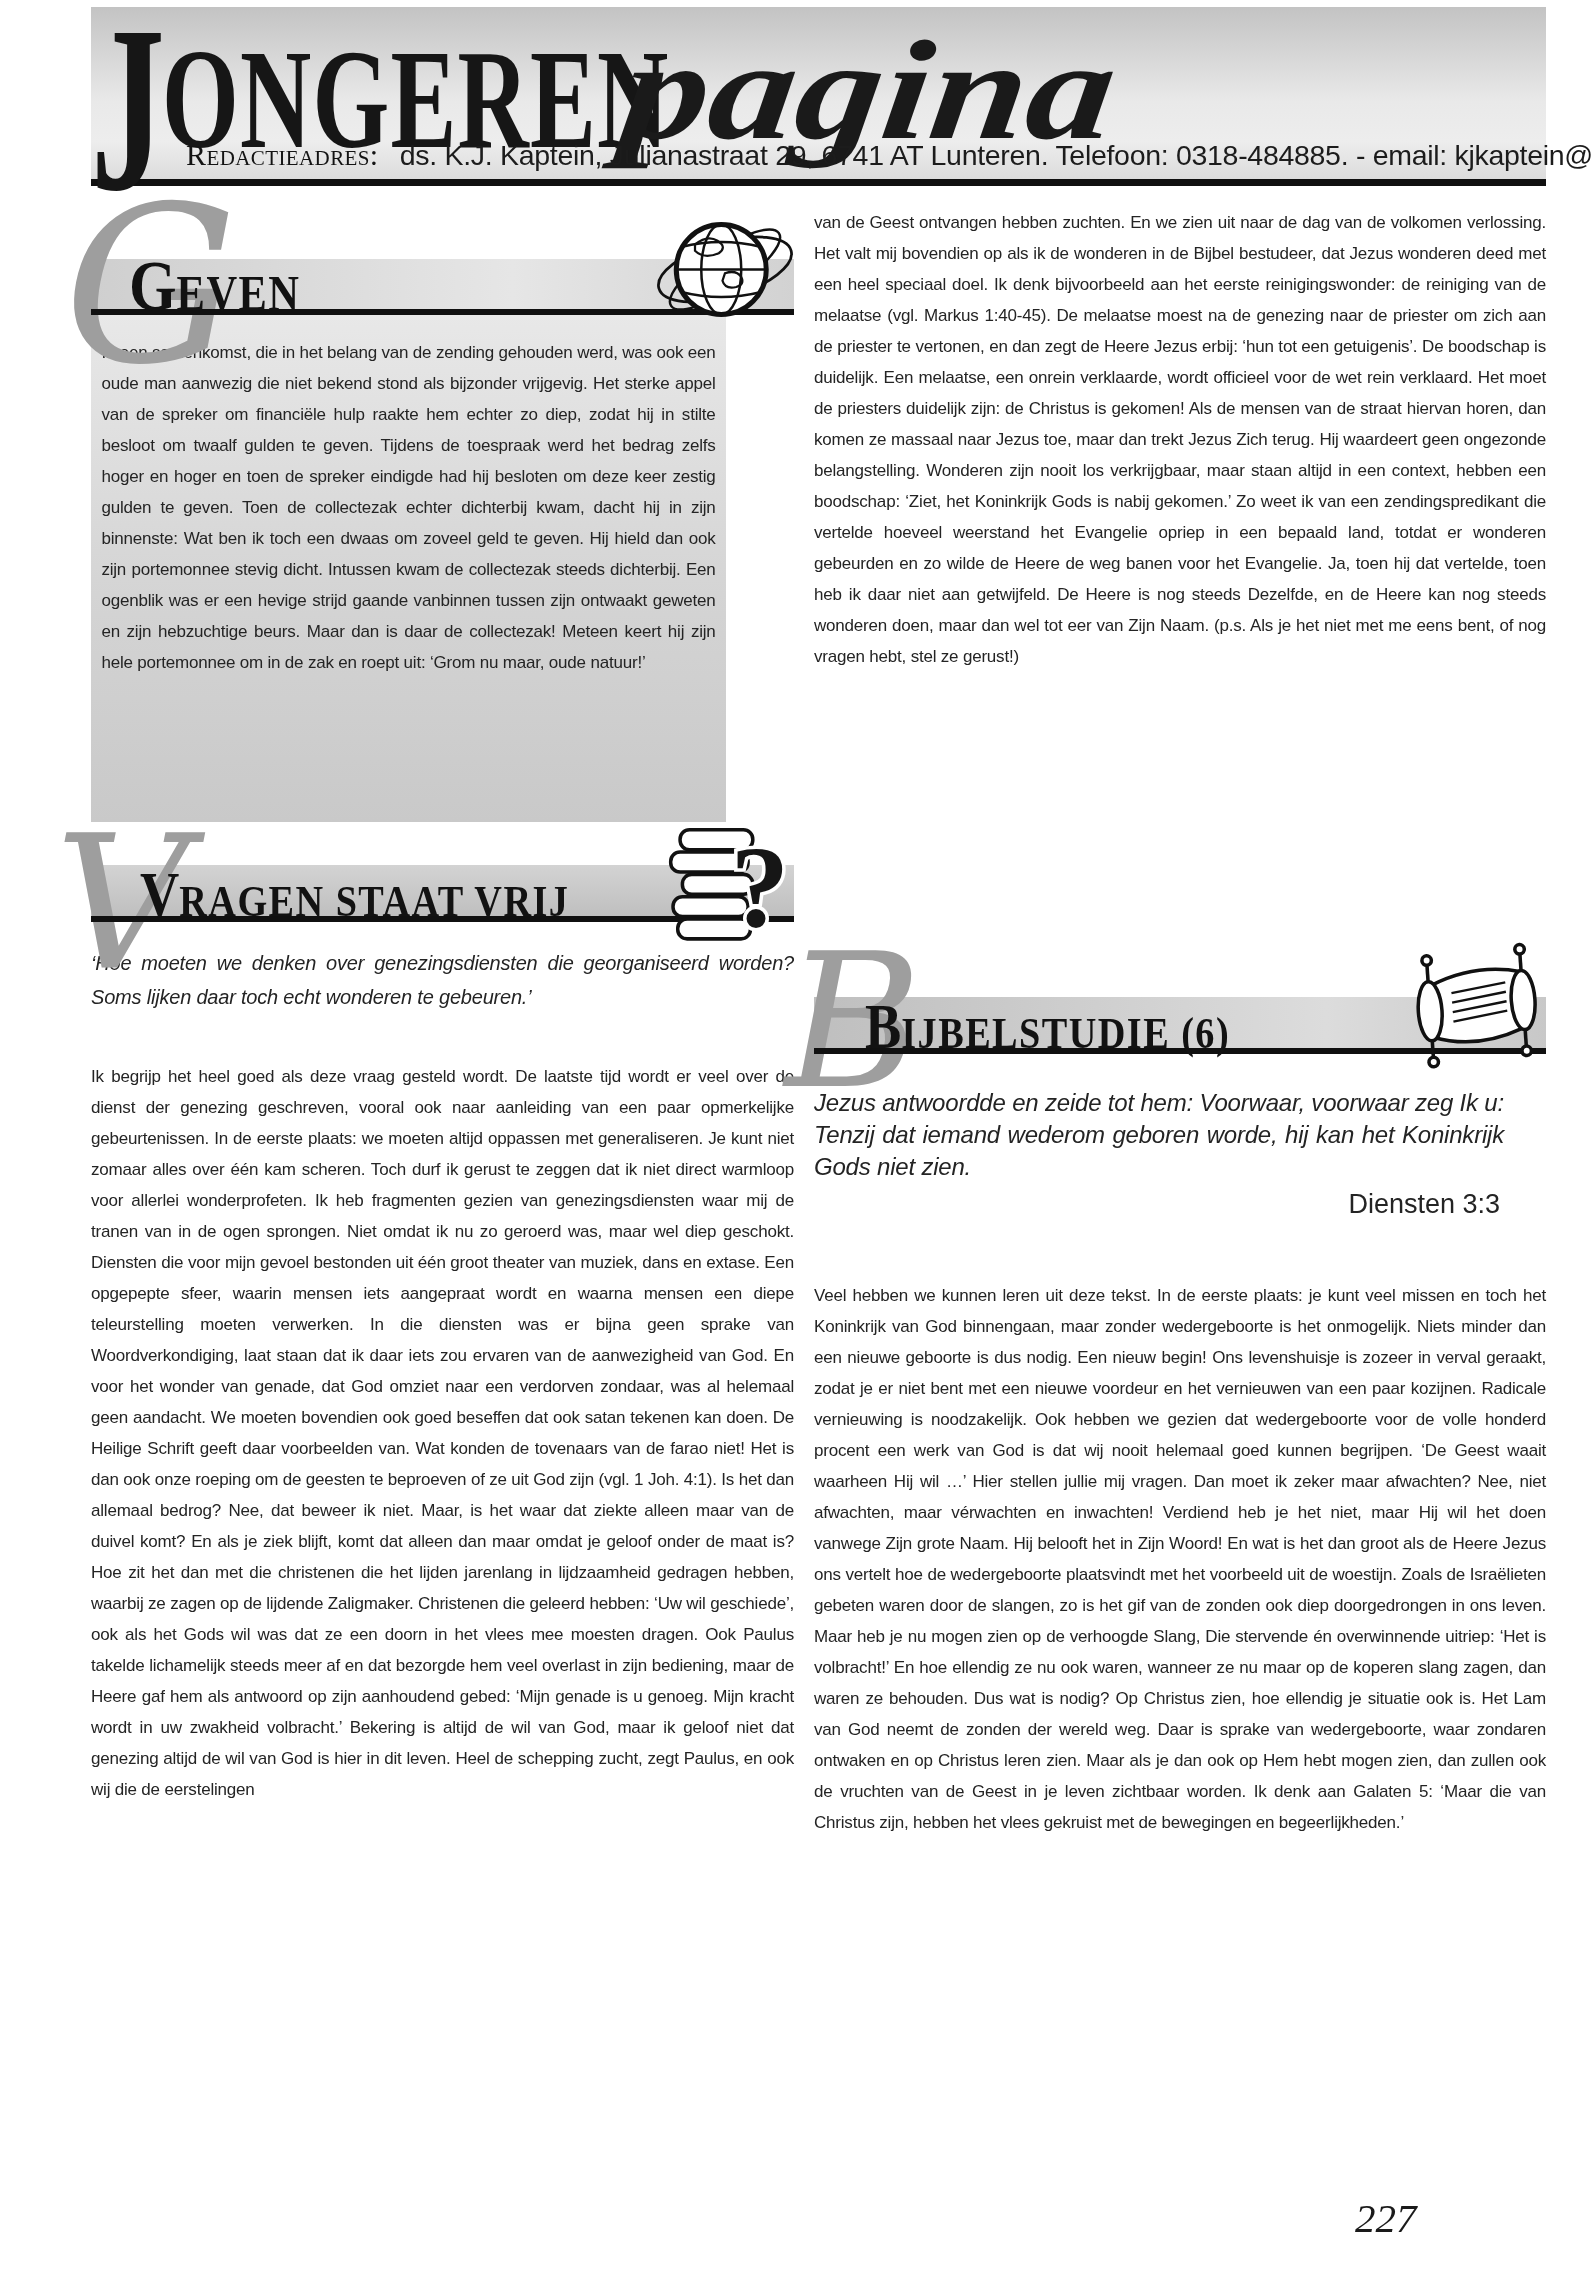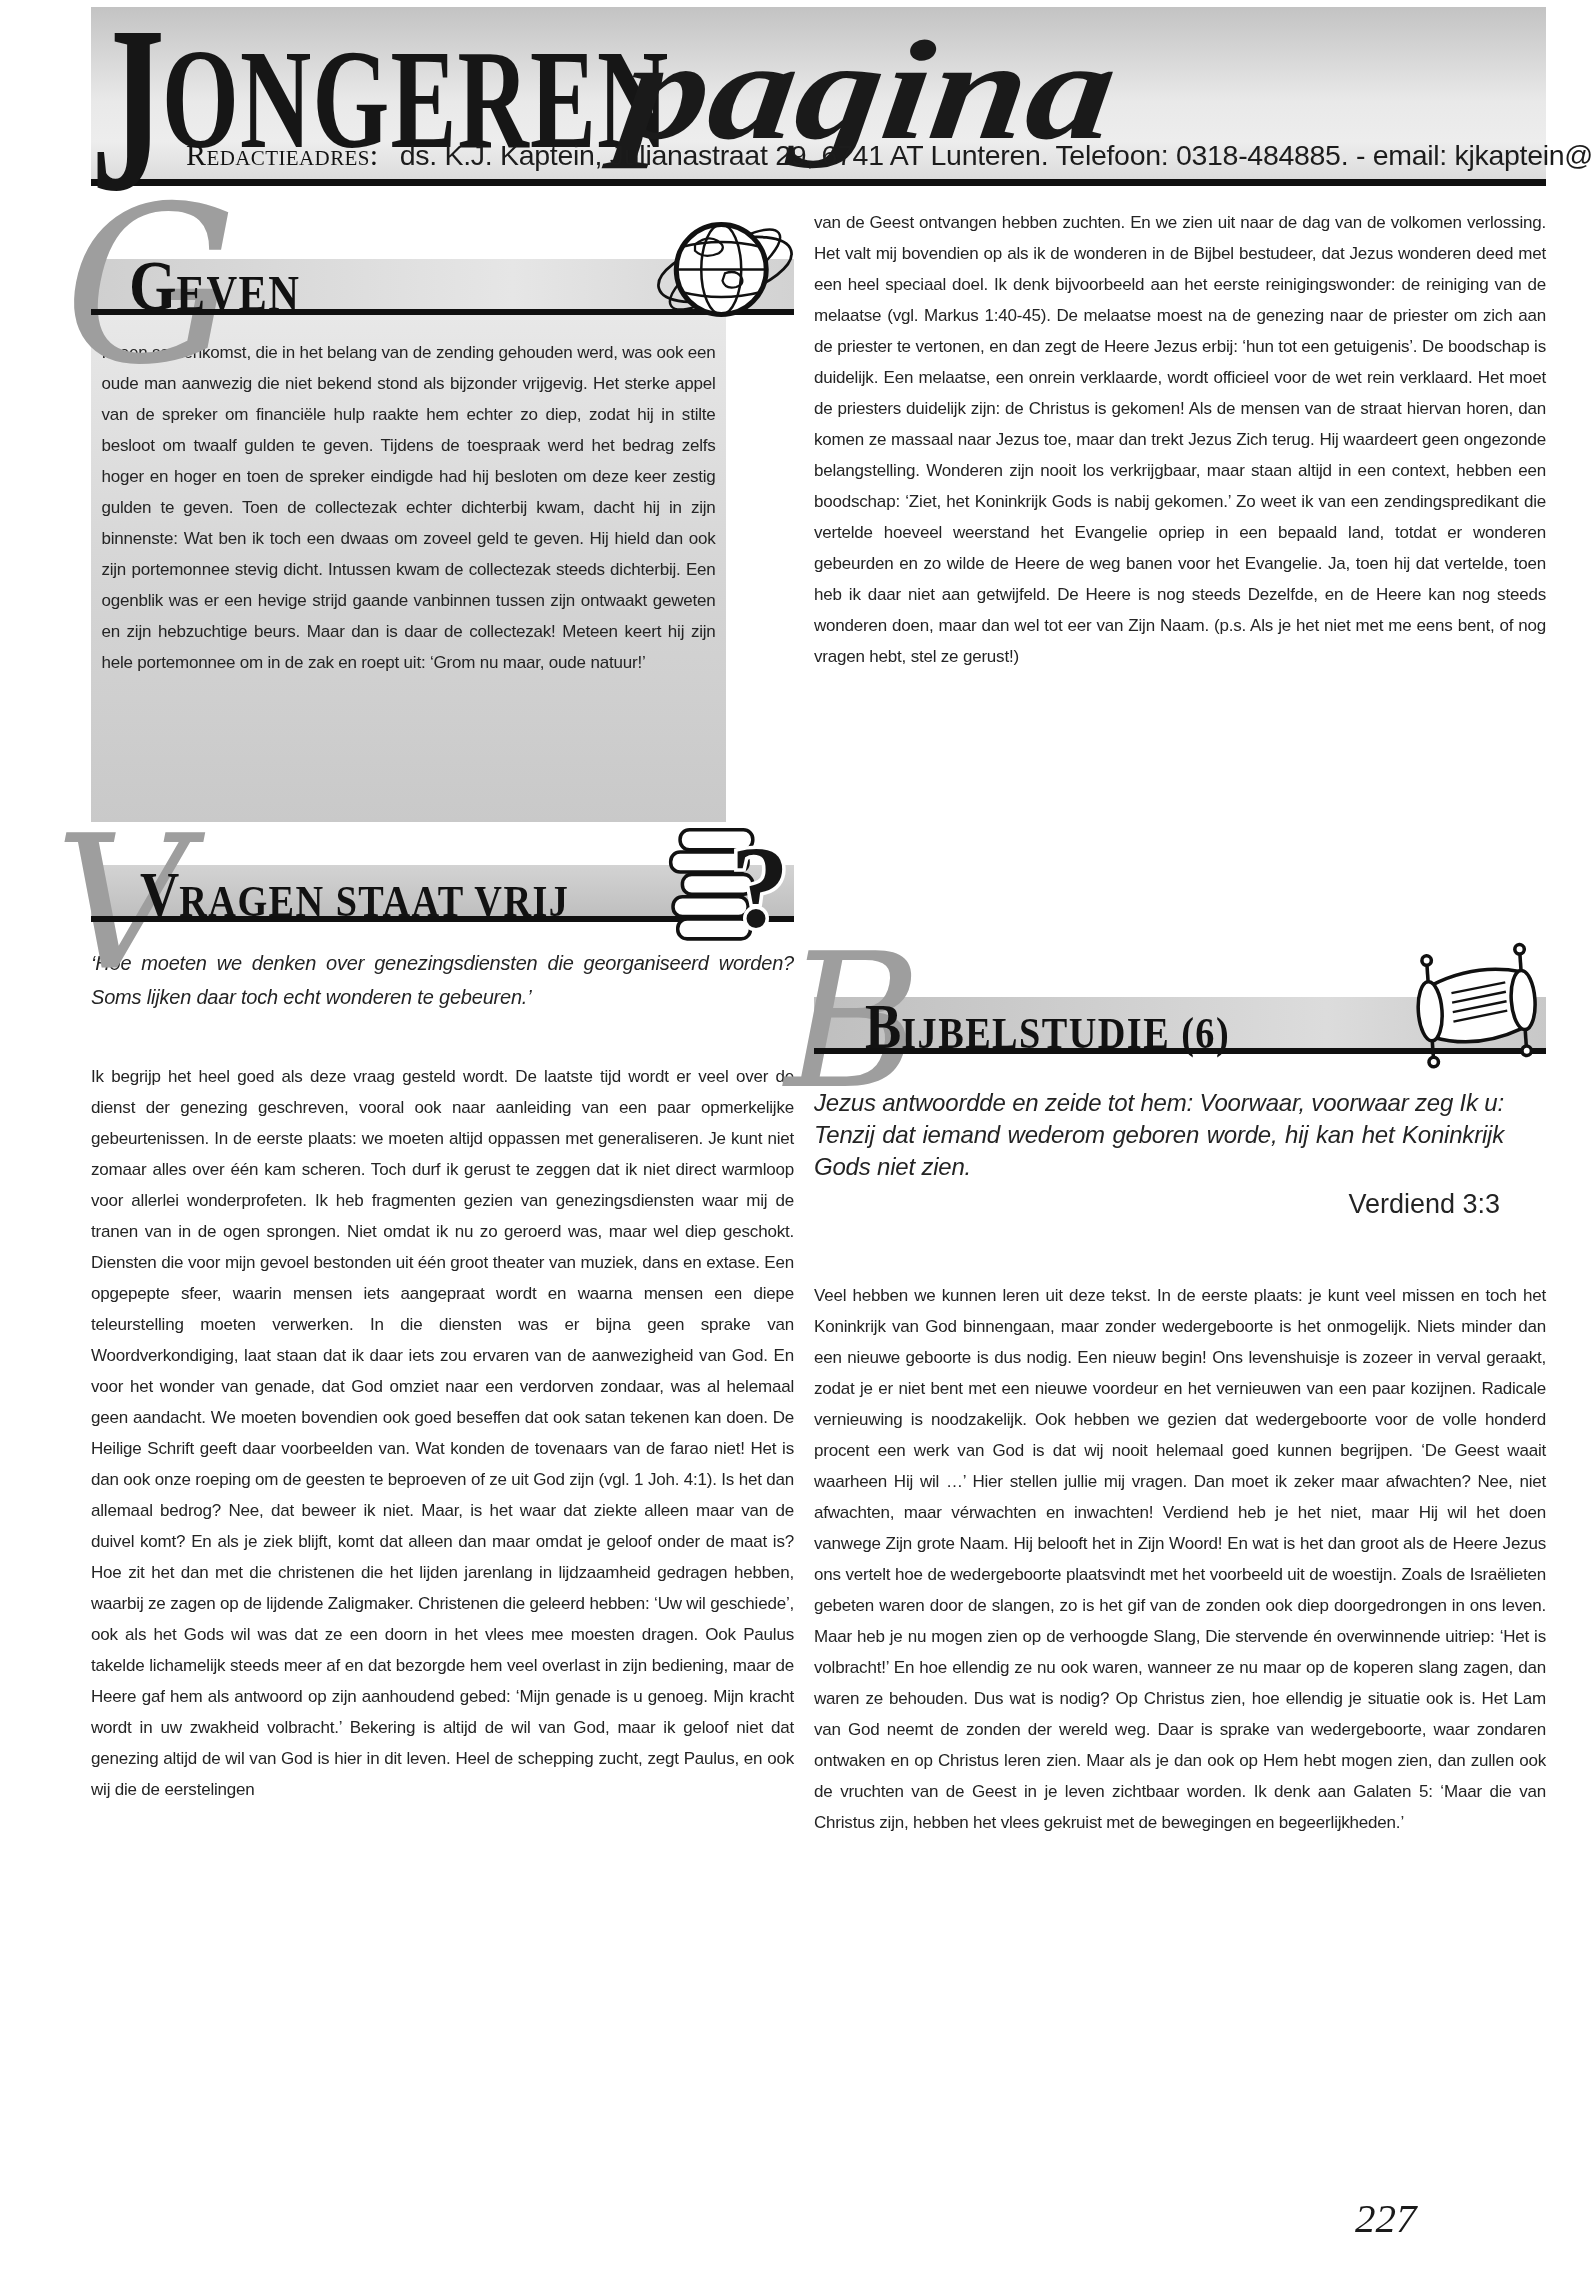--- a/index.html
+++ b/index.html
@@ -151,19 +151,19 @@
         <line x1="104" y1="16" x2="104" y2="31"></line>
           <circle cx="104" cy="13" r="4"></circle>
         <line x1="25" y1="85" x2="25" y2="100"></line>
           <circle cx="25" cy="103" r="4"></circle>
         <line x1="104" y1="81" x2="104" y2="96"></line>
           <circle cx="104" cy="99" r="4"></circle>
       </g>
     </svg>
   </div>
   <div class="body-text" id="verse">Jezus antwoordde en zeide tot hem: Voorwaar, voorwaar zeg Ik u: Tenzij dat iemand wederom geboren worde, hij kan het Koninkrijk Gods niet zien.</div>
-  <div id="verse-ref">Verdiend 3:3</div>
+  <div id="verse-ref">Diensten 3:3</div>
   <div class="body-text" id="bijbel-body">Veel hebben we kunnen leren uit deze tekst. In de eerste plaats: je kunt veel missen en toch het Koninkrijk van God binnengaan, maar zonder wedergeboorte is het onmogelijk. Niets minder dan een nieuwe geboorte is dus nodig. Een nieuw begin! Ons levenshuisje is zozeer in verval geraakt, zodat je er niet bent met een nieuwe voordeur en het vernieuwen van een paar kozijnen. Radicale vernieuwing is noodzakelijk. Ook hebben we gezien dat wedergeboorte voor de volle honderd procent een werk van God is dat wij nooit helemaal goed kunnen begrijpen. ‘De Geest waait waarheen Hij wil …’ Hier stellen jullie mij vragen. Dan moet ik zeker maar afwachten? Nee, niet afwachten, maar vérwachten en inwachten! Verdiend heb je het niet, maar Hij wil het doen vanwege Zijn grote Naam. Hij belooft het in Zijn Woord! En wat is het dan groot als de Heere Jezus ons vertelt hoe de wedergeboorte plaatsvindt met het voorbeeld uit de woestijn. Zoals de Israëlieten gebeten waren door de slangen, zo is het gif van de zonden ook diep doorgedrongen in ons leven. Maar heb je nu mogen zien op de verhoogde Slang, Die stervende én overwinnende uitriep: ‘Het is volbracht!’ En hoe ellendig ze nu ook waren, wanneer ze nu maar op de koperen slang zagen, dan waren ze behouden. Dus wat is nodig? Op Christus zien, hoe ellendig je situatie ook is. Het Lam van God neemt de zonden der wereld weg. Daar is sprake van wedergeboorte, waar zondaren ontwaken en op Christus leren zien. Maar als je dan ook op Hem hebt mogen zien, dan zullen ook de vruchten van de Geest in je leven zichtbaar worden. Ik denk aan Galaten 5: ‘Maar die van Christus zijn, hebben het vlees gekruist met de bewegingen en begeerlijkheden.’</div>
 
   <div id="page-number">227</div>
 
 </div>
 
 
 </body></html>

